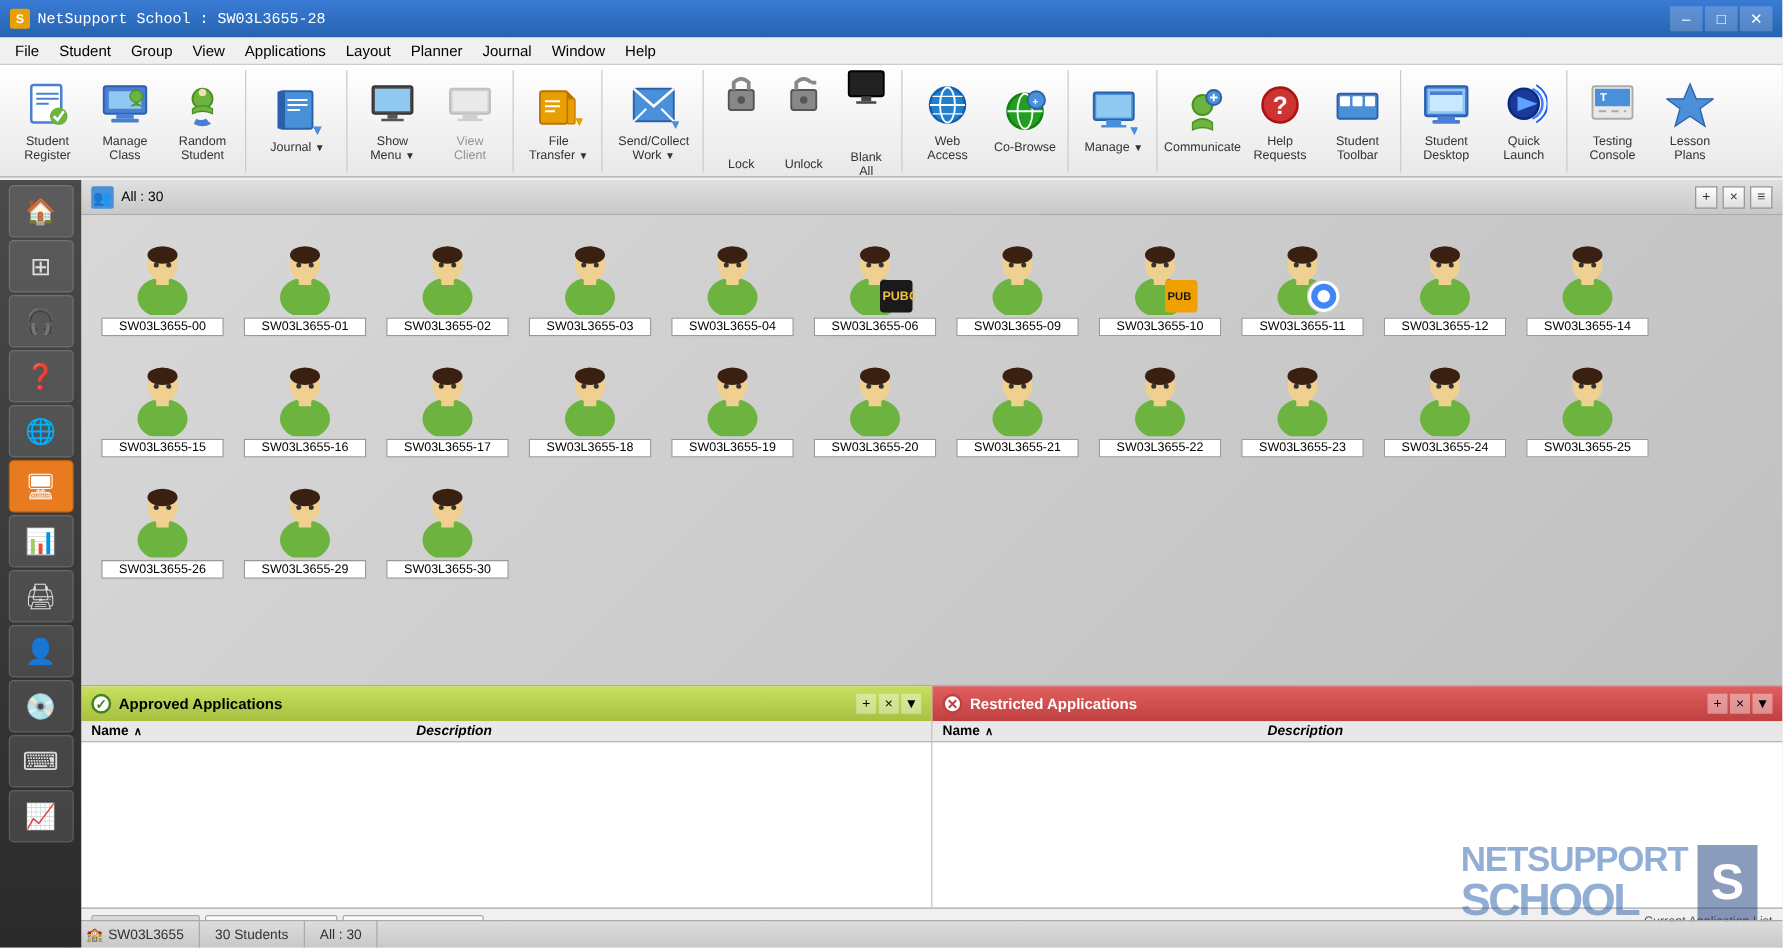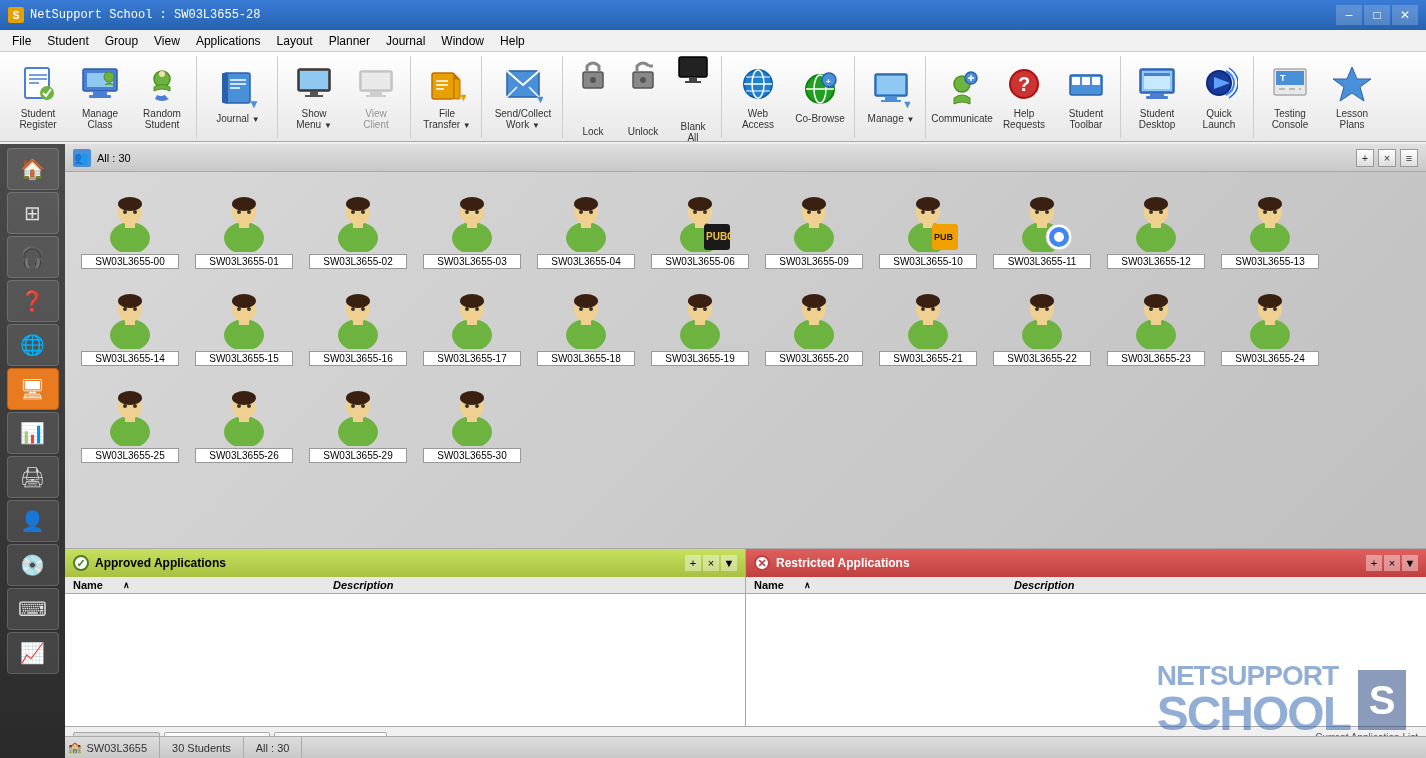--- a/index.html
+++ b/index.html
@@ -264,21 +264,21 @@
 
     .app-panel-cols {
       display: flex;
       background: #e8e8e8;
       border-bottom: 1px solid #aaa;
       padding: 2px 8px;
       font-weight: 600;
       font-size: 11px;
       flex-shrink: 0;
     }
-    .col-name { width: 260px; display: flex; align-items: center; gap: 20px; }
+    .col-name { width: 260px; display: flex; align-items: center; gap: 4px; }
     .col-desc { flex: 1; font-style: italic; }
     .sort-arrow { font-size: 9px; }
 
     .app-panel-body {
       flex: 1;
       background: white;
       overflow-y: auto;
     }
 
     
@@ -333,21 +333,21 @@
 
     
     .ns-logo-text {
       font-size: 28px;
       font-weight: 900;
       color: #2a5faa;
       letter-spacing: -1px;
       line-height: 1;
     }
     .ns-logo-sub {
-      font-size: 48px;
+      font-size: 36px;
       font-weight: 900;
       color: #2a5faa;
       letter-spacing: -2px;
       line-height: 1;
     }
     .ns-logo-s {
       width: 48px; height: 60px;
       background: #1a3a7a;
       color: white;
       font-size: 40px;
@@ -803,31 +803,20 @@
         <div class="student-item">
           <div class="student-avatar"><svg width="64" height="64" viewBox="0 0 64 64">
               <ellipse cx="32" cy="50" rx="20" ry="16" fill="#6db33f"></ellipse>
               <rect x="27" y="30" width="10" height="10" fill="#f0d090"></rect>
               <ellipse cx="32" cy="24" rx="12" ry="13" fill="#f0d090"></ellipse>
               <ellipse cx="32" cy="16" rx="12" ry="7" fill="#3a2010"></ellipse>
               <circle cx="27" cy="24" r="2" fill="#333"></circle>
               <circle cx="37" cy="24" r="2" fill="#333"></circle>
             </svg></div>
           <div class="student-name">SW03L3655-12</div>
-        </div>
-        <div class="student-item">
-          <div class="student-avatar"><svg width="64" height="64" viewBox="0 0 64 64">
-              <ellipse cx="32" cy="50" rx="20" ry="16" fill="#6db33f"></ellipse>
-              <rect x="27" y="30" width="10" height="10" fill="#f0d090"></rect>
-              <ellipse cx="32" cy="24" rx="12" ry="13" fill="#f0d090"></ellipse>
-              <ellipse cx="32" cy="16" rx="12" ry="7" fill="#3a2010"></ellipse>
-              <circle cx="27" cy="24" r="2" fill="#333"></circle>
-              <circle cx="37" cy="24" r="2" fill="#333"></circle>
-            </svg></div>
-          <div class="student-name">SW03L3655-13</div>
         </div>
         <div class="student-item">
           <div class="student-avatar"><svg width="64" height="64" viewBox="0 0 64 64">
               <ellipse cx="32" cy="50" rx="20" ry="16" fill="#6db33f"></ellipse>
               <rect x="27" y="30" width="10" height="10" fill="#f0d090"></rect>
               <ellipse cx="32" cy="24" rx="12" ry="13" fill="#f0d090"></ellipse>
               <ellipse cx="32" cy="16" rx="12" ry="7" fill="#3a2010"></ellipse>
               <circle cx="27" cy="24" r="2" fill="#333"></circle>
               <circle cx="37" cy="24" r="2" fill="#333"></circle>
             </svg></div>

